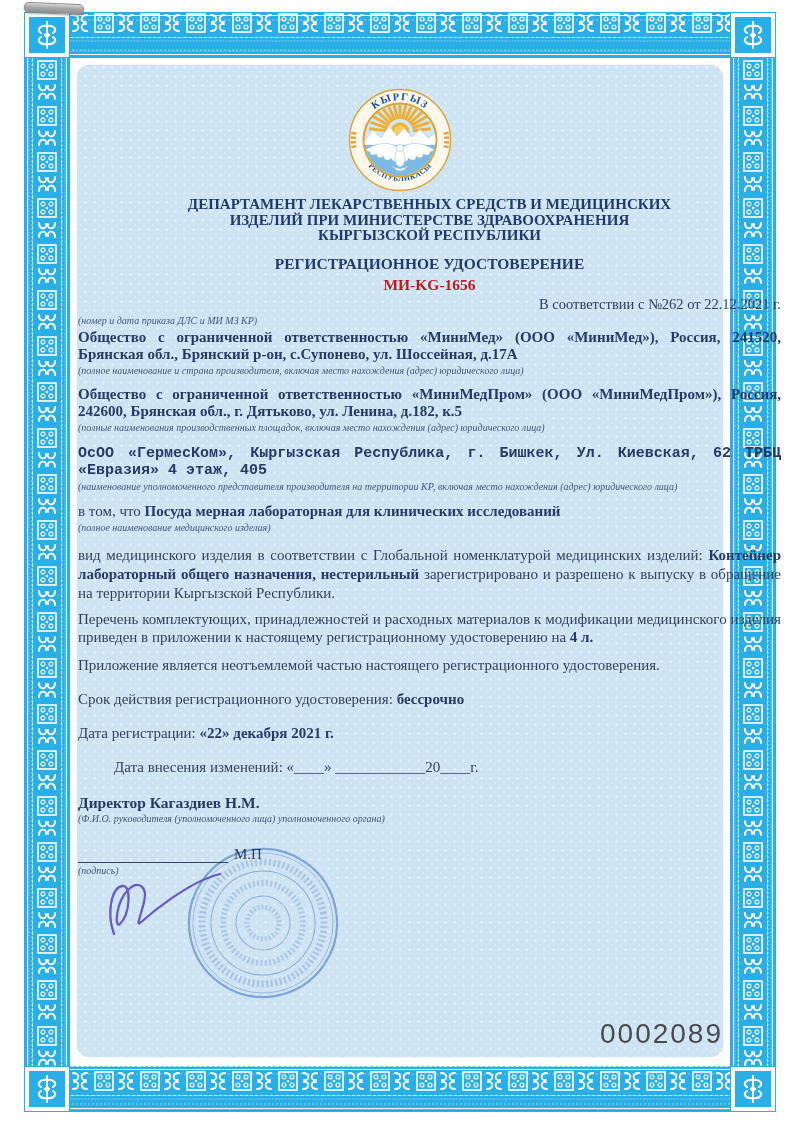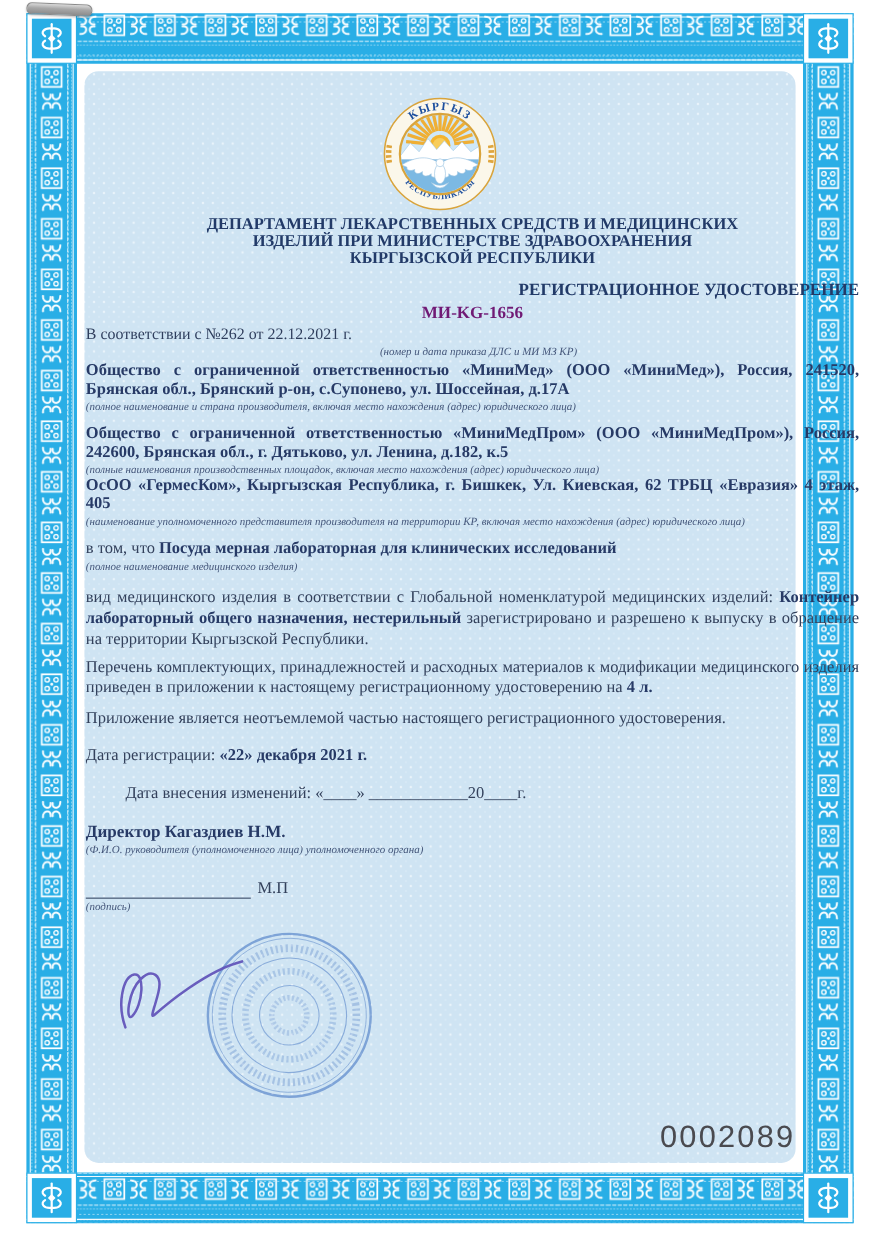--- a/index.html
+++ b/index.html
@@ -14,25 +14,25 @@
   #signSvg{left:92px;top:862px;}
   #staple{
     position:absolute;left:24px;top:3px;width:58px;height:9px;
     background:linear-gradient(180deg,#d8d8d8 0%,#a7a7a7 45%,#8c8c8c 100%);
     border:1px solid #8a8a8a;border-radius:5px;transform:rotate(2.4deg);
     box-shadow:0 1px 2px rgba(0,0,0,.25);
   }
   #content{position:absolute;left:78px;top:0;width:703px;color:#33415c;}
   .dept{font-weight:bold;font-size:15px;line-height:15.5px;text-align:center;color:#223a68;}
   .dept-block{margin-top:197px;}
-  .title{margin-top:11px;font-weight:bold;font-size:15.5px;text-align:right;color:#223a68;}
-  .num{margin-top:3px;font-weight:bold;font-size:15.5px;text-align:center;color:#701a75;}
-  .order{margin-top:2px;font-size:14.5px;text-align:left;color:#2e3d5c;}
+  .title{margin-top:11px;font-weight:bold;font-size:15.5px;text-align:center;color:#223a68;}
+  .num{margin-top:3px;font-weight:bold;font-size:15.5px;text-align:center;color:#b91c1c;}
+  .order{margin-top:2px;font-size:14.5px;text-align:right;color:#2e3d5c;}
   .cap{font-size:10px;font-style:italic;color:#44567a;line-height:11px;margin-top:2px;}
-  .cap.center{text-align:center;padding-left:11px;}
+  .cap.center{text-align:left;}
   .p{font-size:15px;line-height:17px;}
   .pj{text-align:justify;}
   .b{font-weight:bold;color:#273a66;}
   .wide{line-height:19px;}
   .sigrow{margin-top:22px;display:flex;align-items:center;}
   .sigline{width:150px;border-bottom:1.5px solid #3a4a66;height:16px;}
   .mp{font-size:15px;margin-left:6px;color:#33415c;}
   #serial{
     position:absolute;right:77px;top:1018px;
     font-family:"Liberation Sans","DejaVu Sans",sans-serif;
@@ -176,33 +176,34 @@
   <div class="order">В соответствии с №262 от 22.12.2021 г.</div>
   <div class="cap center">(номер и дата приказа ДЛС и МИ МЗ КР)</div>
 
 
   <div class="p pj b" style="margin-top:3px;">Общество с ограниченной ответственностью «МиниМед» (ООО «МиниМед»), Россия, 241520, Брянская обл., Брянский р-он, с.Супонево, ул. Шоссейная, д.17А</div>
   <div class="cap">(полное наименование и страна производителя, включая место нахождения (адрес) юридического лица)</div>
 
   <div class="p pj b" style="margin-top:10px;">Общество с ограниченной ответственностью «МиниМедПром» (ООО «МиниМедПром»), Россия, 242600, Брянская обл., г. Дятьково, ул. Ленина, д.182, к.5</div>
   <div class="cap">(полные наименования производственных площадок, включая место нахождения (адрес) юридического лица)</div>
 
-  <div class="p pj b" style="margin-top:0;">ОсОО «ГермесКом», Кыргызская Республика, г. Бишкек, Ул. Киевская, 62 ТРБЦ «Евразия» 4 этаж, 405</div>
+  <div class="p pj b" style="margin-top:12px;font-family:Liberation Mono, monospace;">ОсОО «ГермесКом», Кыргызская Республика, г. Бишкек, Ул. Киевская, 62 ТРБЦ «Евразия» 4 этаж, 405</div>
   <div class="cap">(наименование уполномоченного представителя производителя на территории КР, включая место нахождения (адрес) юридического лица)</div>
 
   <div class="p" style="margin-top:11px;"><span>в том, что </span><span class="b">Посуда мерная лабораторная для клинических исследований</span></div>
   <div class="cap">(полное наименование медицинского изделия)</div>
 
 
   <div class="p pj wide" style="margin-top:13px;"><span>вид медицинского изделия в соответствии с Глобальной номенклатурой медицинских изделий: </span><span class="b">Контейнер лабораторный общего назначения, нестерильный</span><span> зарегистрировано и разрешено к выпуску в обращение на территории Кыргызской Республики.</span></div>
 
   <div class="p pj" style="margin-top:7px;line-height:18px;"><span>Перечень комплектующих, принадлежностей и расходных материалов к модификации медицинского изделия приведен в приложении к настоящему регистрационному удостоверению на </span><span class="b">4 л.</span></div>
 
   <div class="p" style="margin-top:11px;">Приложение является неотъемлемой частью настоящего регистрационного удостоверения.</div>
 
+  <div class="p" style="margin-top:17px;"><span>Срок действия регистрационного удостоверения: </span><span class="b">бессрочно</span></div>
 
   <div class="p" style="margin-top:17px;"><span>Дата регистрации: </span><span class="b">«22» декабря 2021 г.</span></div>
 
   <div class="p" style="margin-top:17px;padding-left:36px;">Дата внесения изменений: «____» ____________20____г.</div>
 
   <div class="p b" style="margin-top:18px;font-size:15.5px;">Директор Кагаздиев Н.М.</div>
   <div class="cap">(Ф.И.О. руководителя (уполномоченного лица) уполномоченного органа)</div>
 
   <div class="sigrow">
     <div class="sigline"></div>

